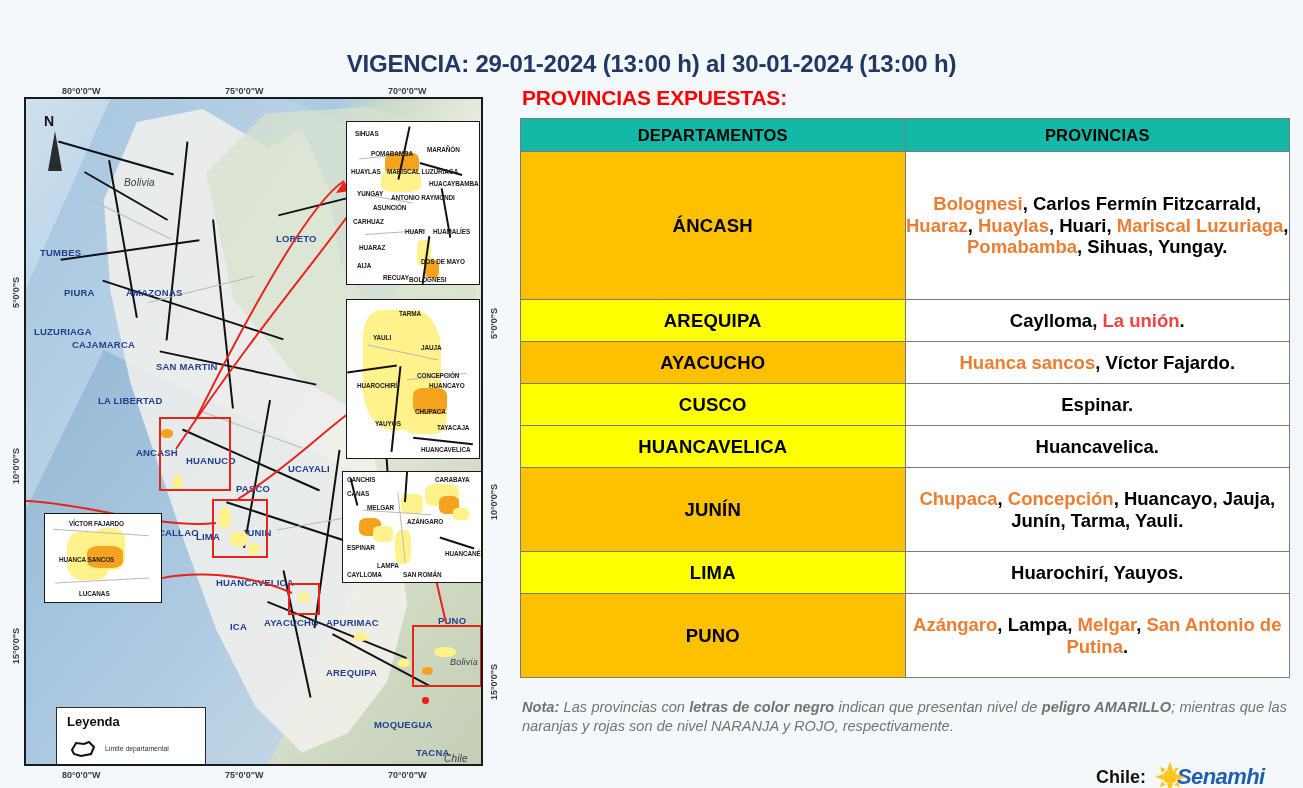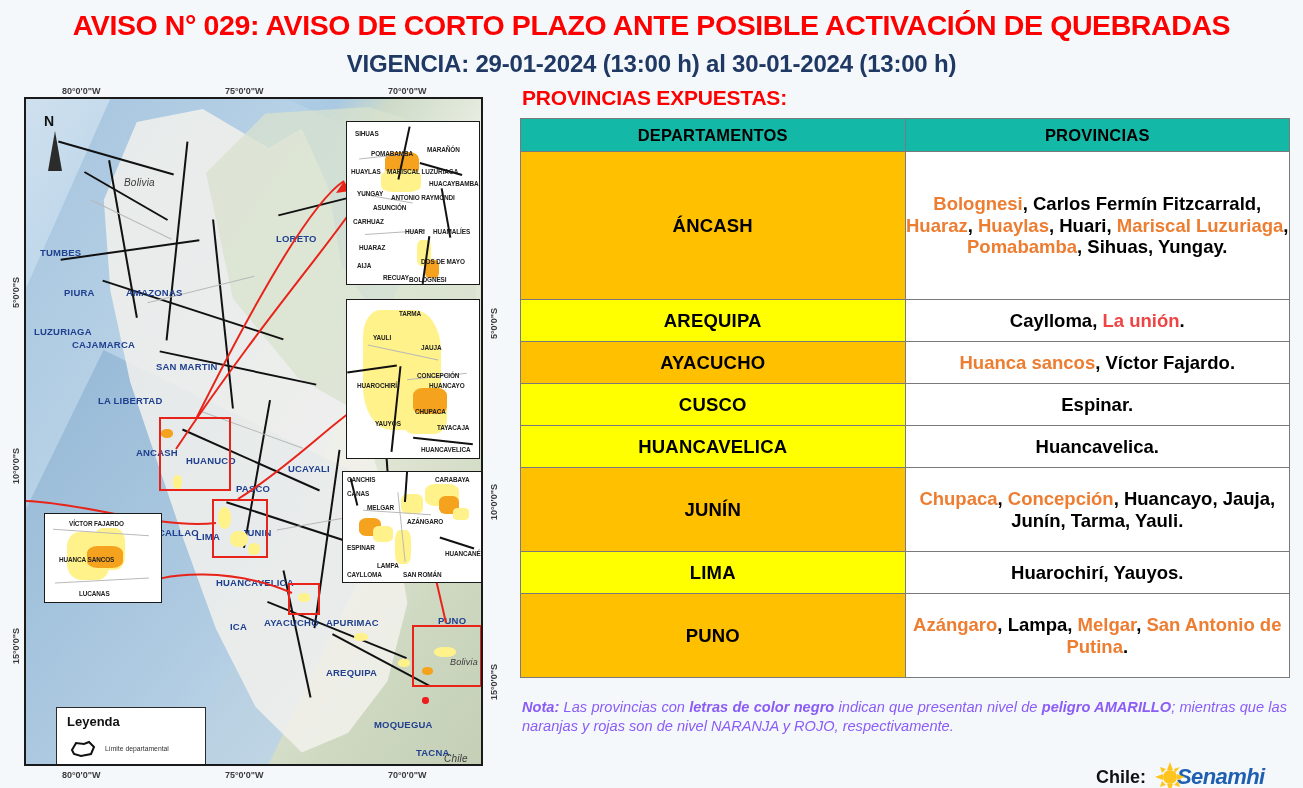--- a/index.html
+++ b/index.html
@@ -111,40 +111,39 @@
   }
   td.provcell{
     text-align:center;font-size:18.5px;color:#000;font-weight:bold;
     padding:3px 8px;line-height:1.18;
   }
   .pr{color:#000;}
   .pr.na{color:#ed7d31;}
 
   .nota{
     position:absolute;left:10px;top:612px;width:765px;font-size:14.6px;
-    font-style:italic;color:#8b5cf6;line-height:1.32;text-align:justify;
+    font-style:italic;color:#737373;line-height:1.32;text-align:justify;
   }
   .nota b{font-style:italic;font-weight:bold;}
 
   .fuente{position:absolute;right:10px;top:676px;display:flex;align-items:center;gap:9px;}
   .fuente .flbl{font-size:18px;font-weight:bold;color:#111;}
   .logo{position:relative;width:132px;height:30px;display:flex;align-items:center;}
   .sunwrap{position:relative;width:30px;height:30px;flex:0 0 30px;}
   .senamhi-txt{
     font-size:22px;font-weight:bold;font-style:italic;color:#1f5fb0;letter-spacing:-.6px;
     margin-left:-8px;
   }
 </style>
 </head>
 <body>
 
 <div class="page">
 
   <div class="hdr">
-    <div class="hdr-title">AVISO N° 029: AVISO DE CORTO PLAZO ANTE POSIBLE ACTIVACIÓN DE QUEBRADAS</div>
     <div class="hdr-sub">VIGENCIA: 29-01-2024 (13:00 h) al 30-01-2024 (13:00 h)</div>
   </div>
 
   <div class="mapwrap">
 
     <div class="map-ticks">
       <div class="tick top" style="left:52px">80°0'0"W</div>
       <div class="tick top" style="left:215px">75°0'0"W</div>
       <div class="tick top" style="left:378px">70°0'0"W</div>
       <div class="tick bot" style="left:52px">80°0'0"W</div>

